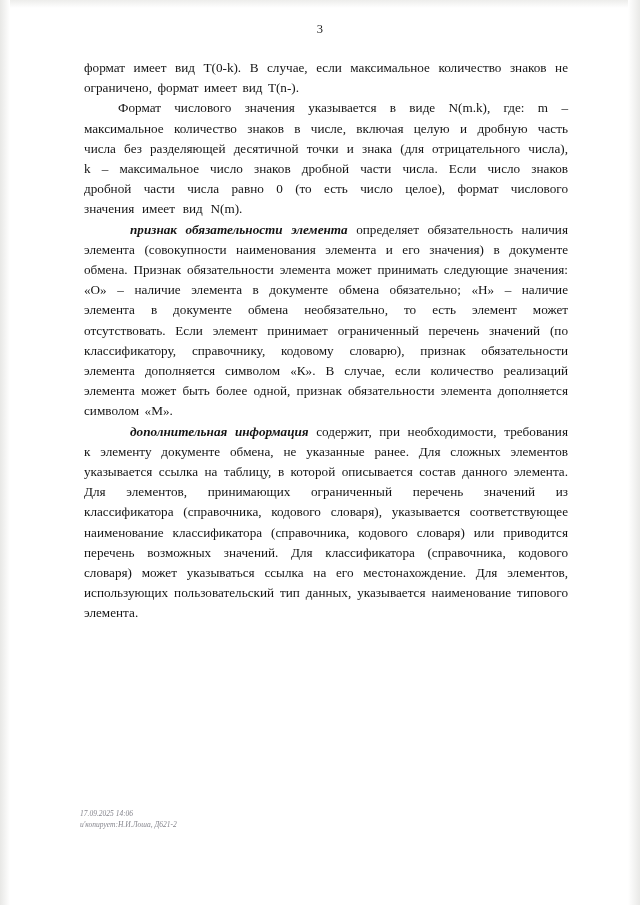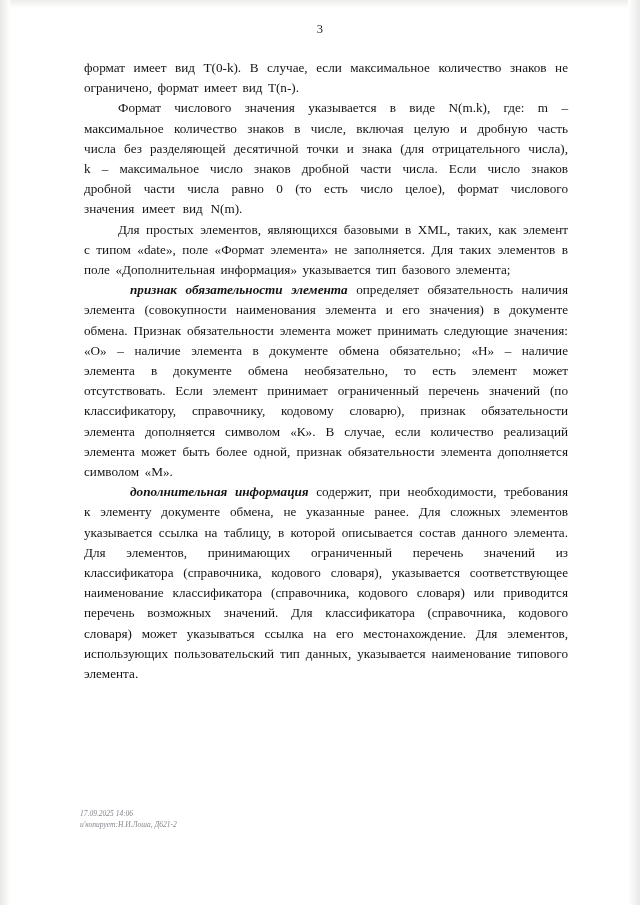--- a/index.html
+++ b/index.html
@@ -101,21 +101,20 @@
   <div class="scan-edge-right"></div>
 
   <div class="page-number">3</div>
 
   <div class="content">
 
     <p class="para spaced-2">формат имеет вид T(0-k). В случае, если максимальное количество знаков не ограничено, формат имеет вид T(n-).</p>
 
     <p class="para indent spaced-1">Формат числового значения указывается в виде N(m.k), где: m – максимальное количество знаков в числе, включая целую и дробную часть числа без разделяющей десятичной точки и знака (для отрицательного числа), k – максимальное число знаков дробной части числа. Если число знаков дробной части числа равно 0 (то есть число целое), формат числового значения имеет вид N(m).</p>
 
-    <p class="para indent spaced-2">Для простых элементов, являющихся базовыми в XML, таких, как элемент с типом «date», поле «Формат элемента» не заполняется. Для таких элементов в поле «Дополнительная информация» указывается тип базового элемента;</p>
 
     <p class="para indent-wide spaced-2"><span class="ital">признак обязательности элемента</span><span> определяет обязательность наличия элемента (совокупности наименования элемента и его значения) в документе обмена. Признак обязательности элемента может принимать следующие значения: «О» – наличие элемента в документе обмена обязательно; «Н» – наличие элемента в документе обмена необязательно, то есть элемент может отсутствовать. Если элемент принимает ограниченный перечень значений (по классификатору, справочнику, кодовому словарю), признак обязательности элемента дополняется символом «К». В случае, если количество реализаций элемента может быть более одной, признак обязательности элемента дополняется символом «М».</span></p>
 
 
     <p class="para indent-wide spaced-2"><span class="ital">дополнительная информация</span><span> содержит, при необходимости, требования к элементу документе обмена, не указанные ранее. Для сложных элементов указывается ссылка на таблицу, в которой описывается состав данного элемента. Для элементов, принимающих ограниченный перечень значений из классификатора (справочника, кодового словаря), указывается соответствующее наименование классификатора (справочника, кодового словаря) или приводится перечень возможных значений. Для классификатора (справочника, кодового словаря) может указываться ссылка на его местонахождение. Для элементов, использующих пользовательский тип данных, указывается наименование типового элемента.</span></p>
 
   </div>
 
   <div class="footer-stamp">
     <div>17.09.2025 14:06</div>

